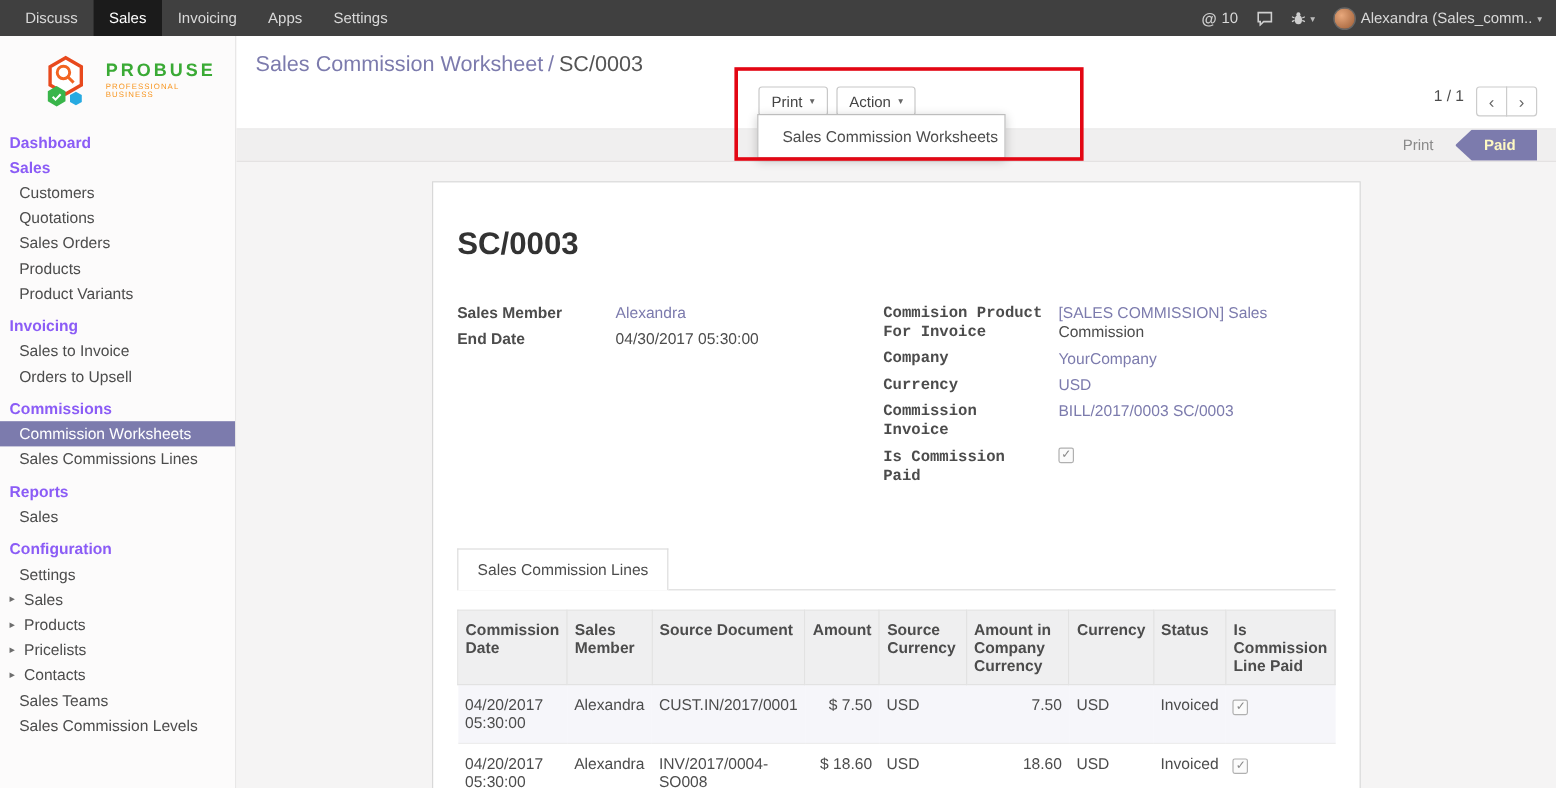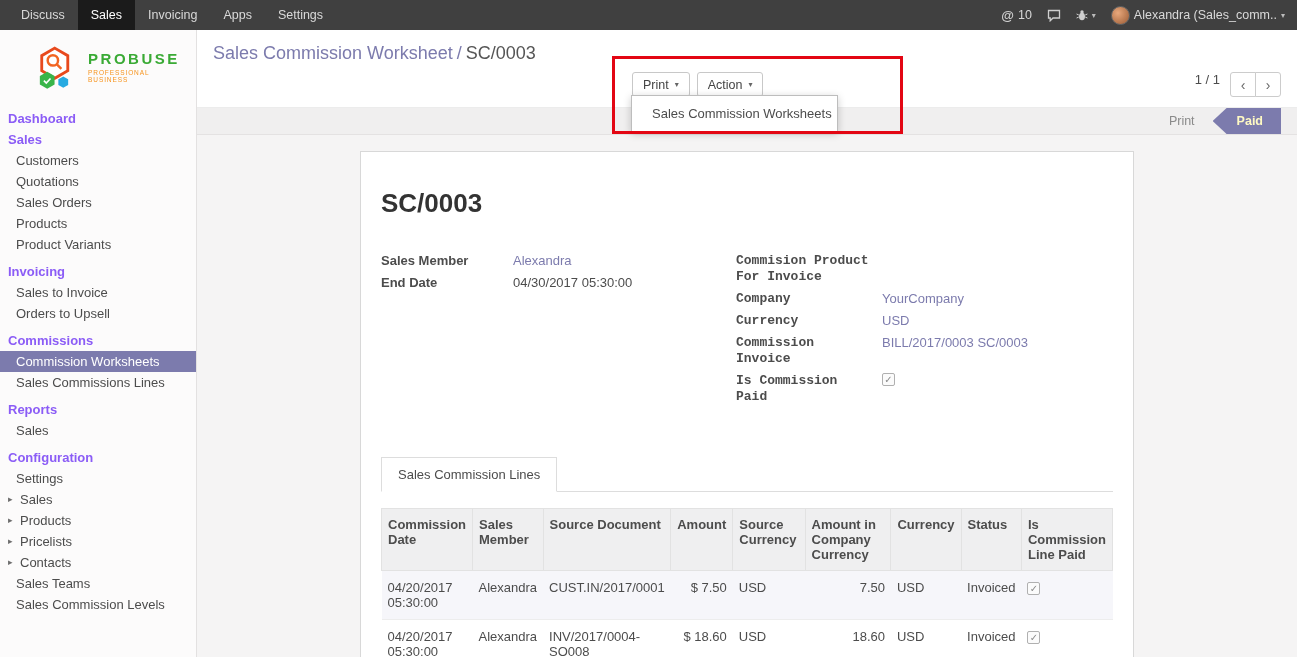--- a/index.html
+++ b/index.html
@@ -269,20 +269,21 @@
               <span class="value link">Alexandra</span>
             </div>
             <div class="field">
               <label>End Date</label>
               <span class="value">04/30/2017 05:30:00</span>
             </div>
           </div>
           <div class="fg-right">
             <div class="field">
               <label>Commision Product For Invoice</label>
+              <span class="value value-wrap"><span class="link">[SALES COMMISSION] Sales</span> <span>Commission</span></span>
             </div>
             <div class="field">
               <label>Company</label>
               <span class="value link">YourCompany</span>
             </div>
             <div class="field">
               <label>Currency</label>
               <span class="value link">USD</span>
             </div>
             <div class="field">

